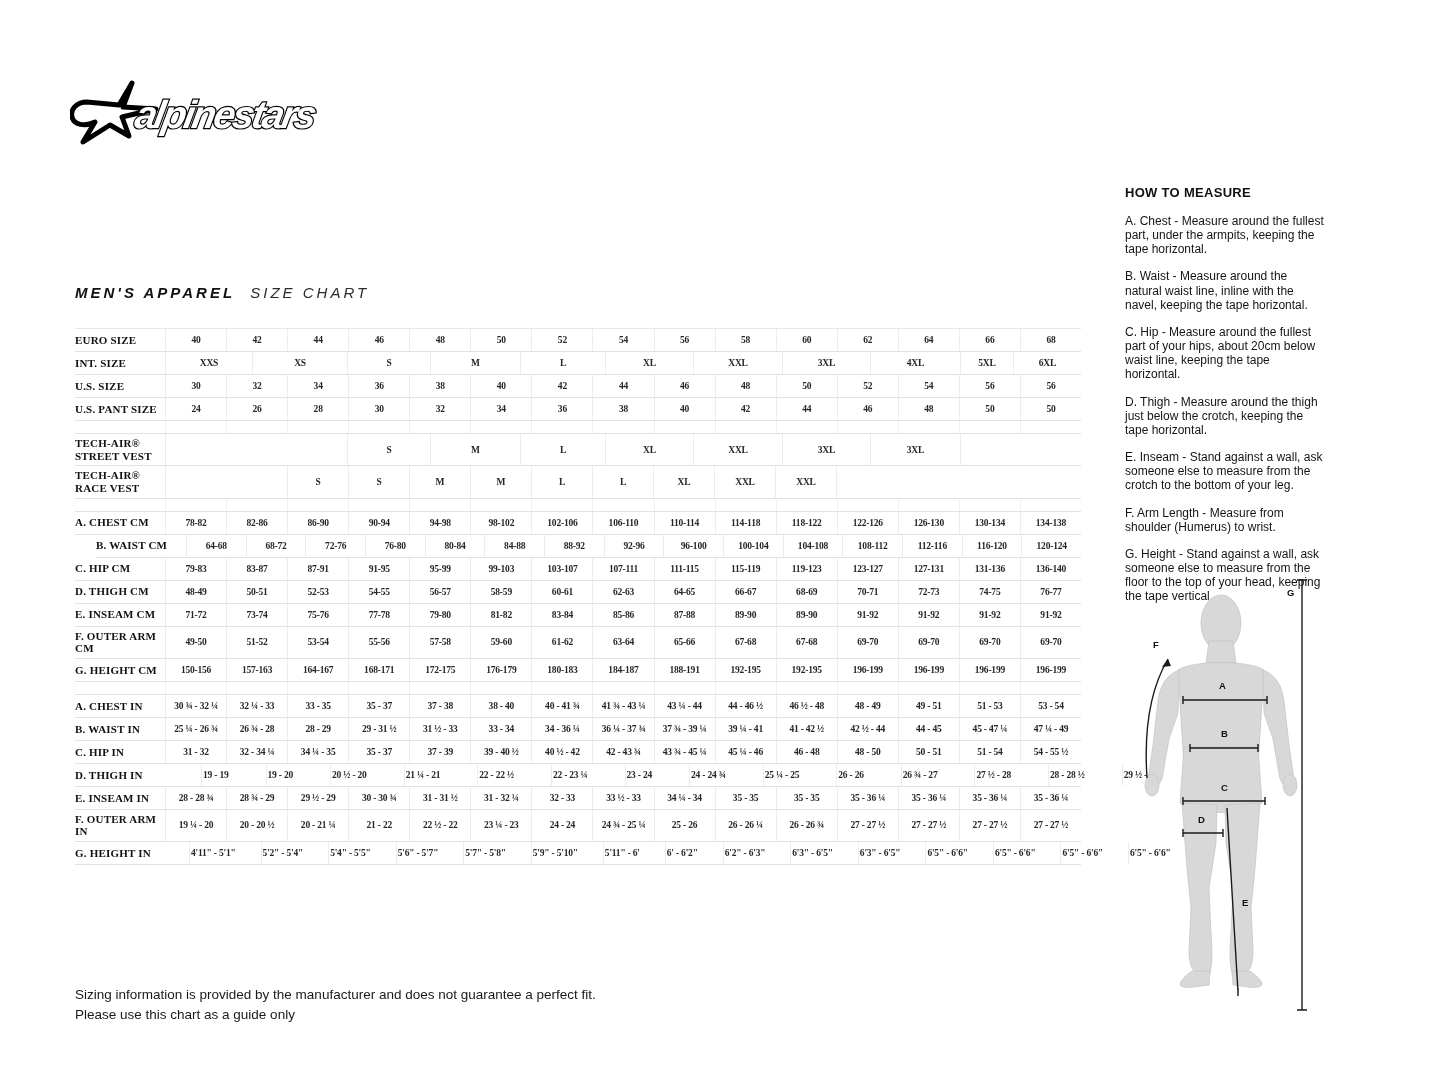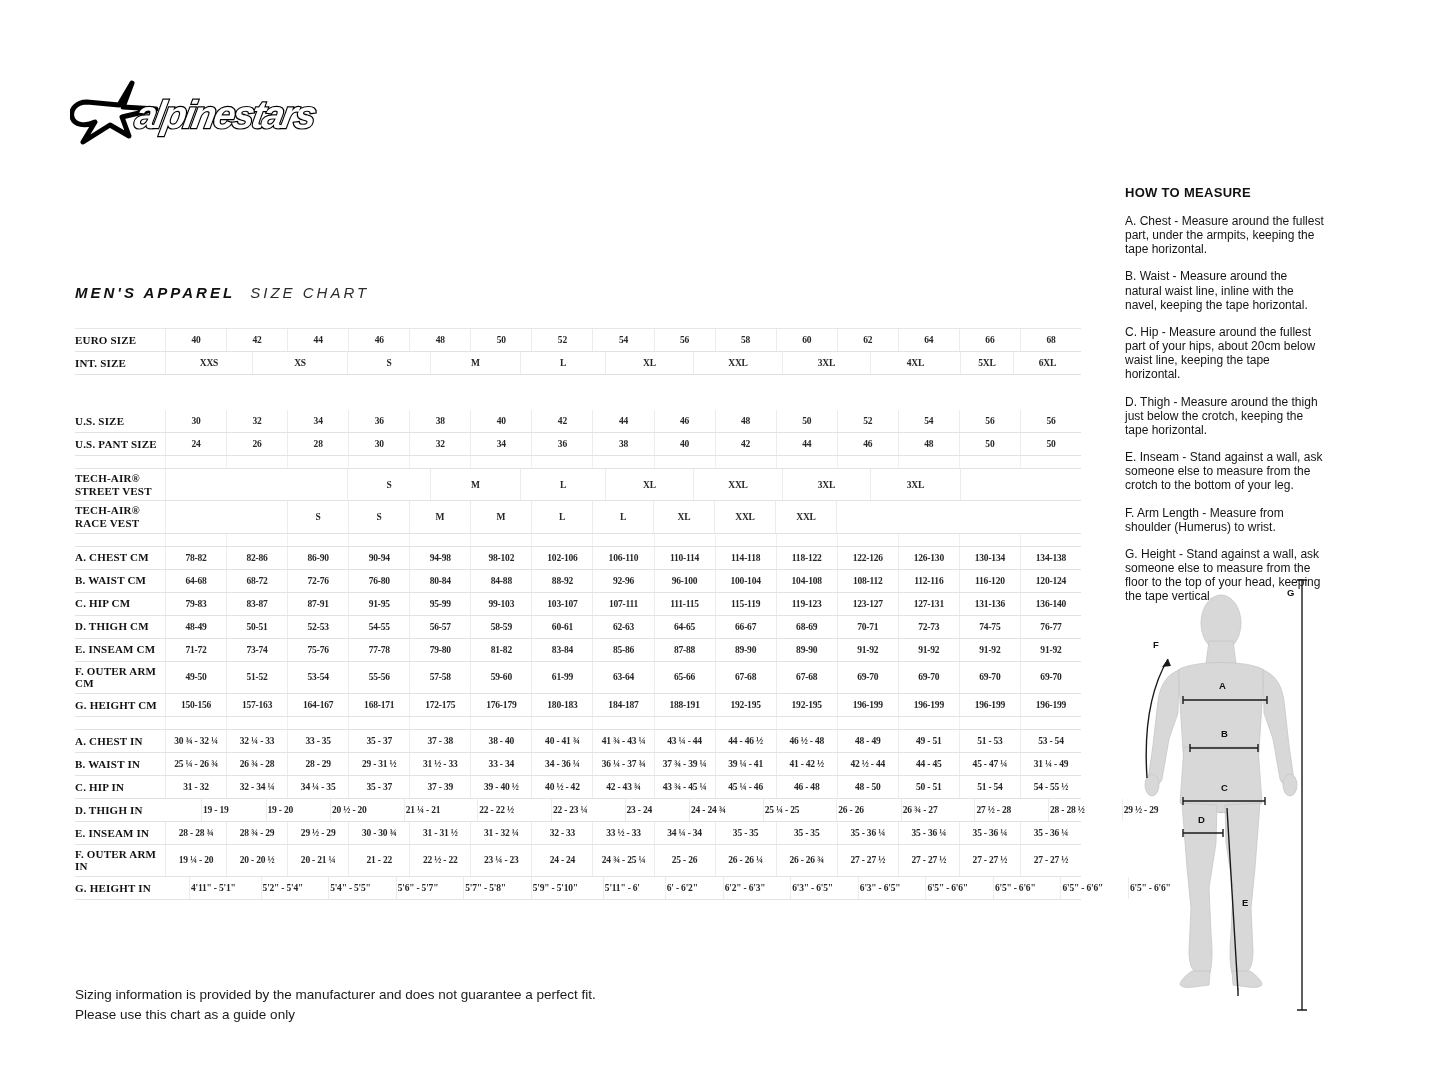--- a/index.html
+++ b/index.html
@@ -89,21 +89,21 @@
         <div class="c">S</div>
         <div class="c">M</div>
         <div class="c">L</div>
         <div class="c">XL</div>
         <div class="c">XXL</div>
         <div class="c">3XL</div>
         <div class="c">4XL</div>
         <div class="c">5XL</div>
         <div class="c">6XL</div>
       </div>
-      <div class="trow plain" style="grid-template-columns: 90px repeat(15, 1fr); margin-top: 35px;">
+      <div class="trow plain" style="grid-template-columns: 90px repeat(15, 1fr);">
         <div class="lbl">U.S. SIZE</div>
         <div class="c">30</div>
         <div class="c">32</div>
         <div class="c">34</div>
         <div class="c">36</div>
         <div class="c">38</div>
         <div class="c">40</div>
         <div class="c">42</div>
         <div class="c">44</div>
         <div class="c">46</div>
@@ -205,21 +205,21 @@
         <div class="c">102-106</div>
         <div class="c">106-110</div>
         <div class="c">110-114</div>
         <div class="c">114-118</div>
         <div class="c">118-122</div>
         <div class="c">122-126</div>
         <div class="c">126-130</div>
         <div class="c">130-134</div>
         <div class="c">134-138</div>
       </div>
-      <div class="trow plain" style="grid-template-columns: 90px repeat(15, 1fr);">
+      <div class="trow plain" style="grid-template-columns: 90px repeat(15, 1fr); margin-left: 21px;">
         <div class="lbl">B. WAIST CM</div>
         <div class="c">64-68</div>
         <div class="c">68-72</div>
         <div class="c">72-76</div>
         <div class="c">76-80</div>
         <div class="c">80-84</div>
         <div class="c">84-88</div>
         <div class="c">88-92</div>
         <div class="c">92-96</div>
         <div class="c">96-100</div>
@@ -285,21 +285,21 @@
         <div class="c">91-92</div>
       </div>
       <div class="trow plain" style="grid-template-columns: 90px repeat(15, 1fr);">
         <div class="lbl">F. OUTER ARM CM</div>
         <div class="c">49-50</div>
         <div class="c">51-52</div>
         <div class="c">53-54</div>
         <div class="c">55-56</div>
         <div class="c">57-58</div>
         <div class="c">59-60</div>
-        <div class="c">61-99</div>
+        <div class="c">61-62</div>
         <div class="c">63-64</div>
         <div class="c">65-66</div>
         <div class="c">67-68</div>
         <div class="c">67-68</div>
         <div class="c">69-70</div>
         <div class="c">69-70</div>
         <div class="c">69-70</div>
         <div class="c">69-70</div>
       </div>
       <div class="trow plain" style="grid-template-columns: 90px repeat(15, 1fr);">
@@ -365,21 +365,21 @@
         <div class="c">31 ½ - 33</div>
         <div class="c">33 - 34</div>
         <div class="c">34 - 36 ¼</div>
         <div class="c">36 ¼ - 37 ¾</div>
         <div class="c">37 ¾ - 39 ¼</div>
         <div class="c">39 ¼ - 41</div>
         <div class="c">41 - 42 ½</div>
         <div class="c">42 ½ - 44</div>
         <div class="c">44 - 45</div>
         <div class="c">45 - 47 ¼</div>
-        <div class="c">31 ¼ - 49</div>
+        <div class="c">47 ¼ - 49</div>
       </div>
       <div class="trow plain" style="grid-template-columns: 90px repeat(15, 1fr);">
         <div class="lbl">C. HIP IN</div>
         <div class="c">31 - 32</div>
         <div class="c">32 - 34 ¼</div>
         <div class="c">34 ¼ - 35</div>
         <div class="c">35 - 37</div>
         <div class="c">37 - 39</div>
         <div class="c">39 - 40 ½</div>
         <div class="c">40 ½ - 42</div>

